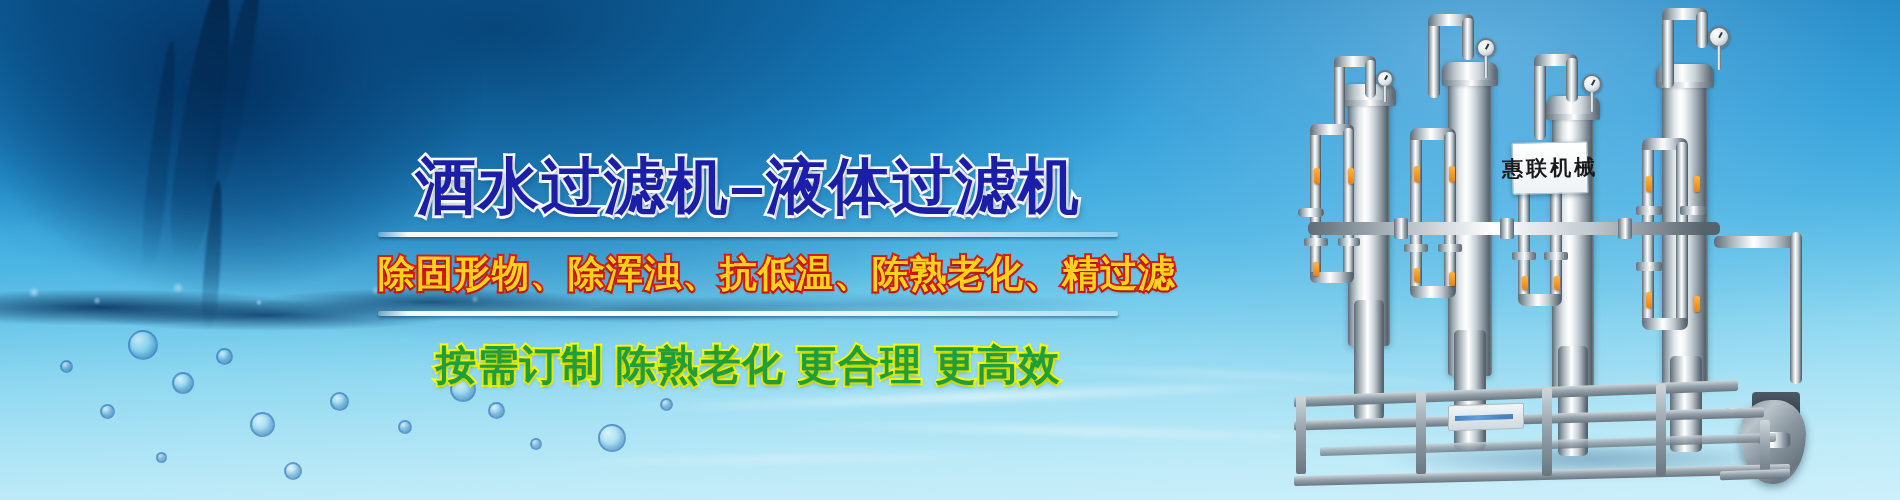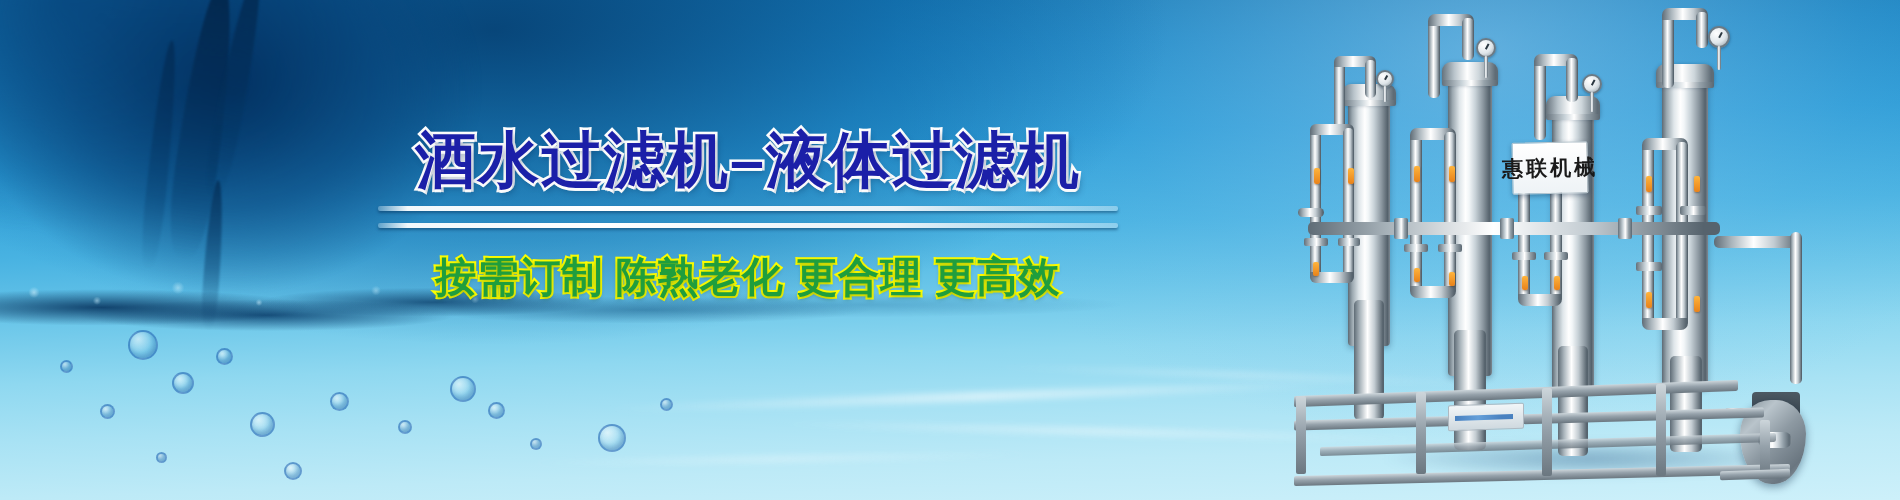--- a/index.html
+++ b/index.html
@@ -104,20 +104,21 @@
     font-weight:bold;
     letter-spacing:2px;
     color:#1b1fa8;
     line-height:1.05;
     white-space:nowrap;
     -webkit-text-stroke:5px #ffffff;
     paint-order:stroke fill;
     text-shadow:
       0 3px 0 rgba(255,255,255,.9),
       2px 4px 6px rgba(6,40,80,.35);
+    margin-top: 26px;
   }
 
   .rule{
     height:5px; width:740px; margin:14px 0 0 0;
     background:linear-gradient(90deg,
       rgba(255,255,255,.25) 0%,
       #f2f8fb 4%,
       #ffffff 30%,
       #e8f2f8 70%,
       rgba(255,255,255,.35) 100%);
@@ -279,20 +280,21 @@
   <div class="bub" style="left:530px;top:438px;width:12px;height:12px;"></div>
   <div class="bub" style="left:598px;top:424px;width:28px;height:28px;"></div>
   <div class="bub" style="left:660px;top:398px;width:13px;height:13px;"></div>
   <div class="bub" style="left:284px;top:462px;width:18px;height:18px;"></div>
   <div class="bub" style="left:156px;top:452px;width:11px;height:11px;"></div>
   <div class="bub" style="left:60px;top:360px;width:13px;height:13px;"></div>
 
   <div class="copy">
     <div class="title">酒水过滤机–液体过滤机</div>
     <div class="rule"></div>
+    <div class="subtitle">除固形物、除浑浊、抗低温、陈熟老化、精过滤</div>
     <div class="rule lower"></div>
     <div class="tagline">按需订制 陈熟老化 更合理 更高效</div>
   </div>
 
   <div class="shadow"></div>
   <div class="machine">
 
     <div class="vessel" style="left:58px;top:96px;width:42px;height:250px;"></div>
     <div class="cap" style="left:52px;top:84px;width:54px;height:20px;"></div>
     <div class="clamp" style="left:52px;top:100px;width:54px;height:6px;"></div>

